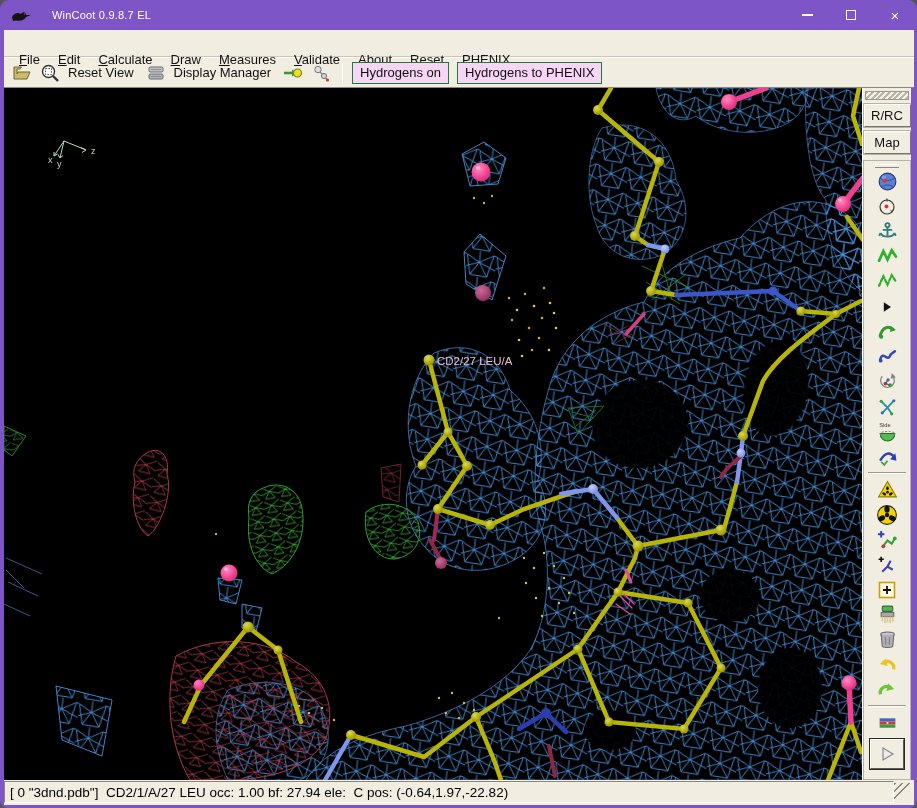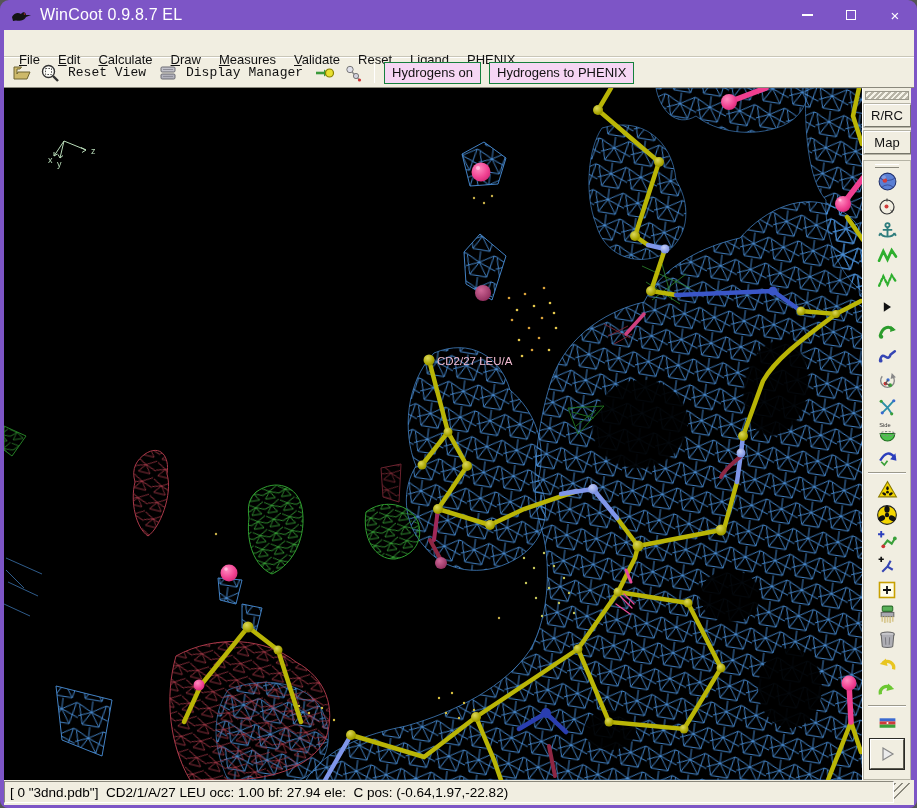--- a/index.html
+++ b/index.html
@@ -3,36 +3,36 @@
 <meta charset="utf-8">
 <style>
   * { box-sizing: border-box; margin: 0; padding: 0; }
   html,body { width:917px; height:808px; background:#555; }
   body { font-family:"Liberation Sans", sans-serif; }
   .window { position:relative; width:917px; height:808px; background:#7d55c6;
     border-radius:9px 9px 8px 8px; overflow:hidden; }
   
   .titlebar { height:30px; display:flex; align-items:center; color:#fff; }
   .title-icon { width:22px; height:16px; margin-left:10px; }
-  .title-text { font-size:16px; margin-left:8px; letter-spacing:.2px; }
+  .title-text { font-size:11px; margin-left:20px; letter-spacing:.2px; }
   .win-controls { margin-left:auto; display:flex; height:100%; }
   .win-btn { width:44px; height:100%; display:flex; align-items:center; justify-content:center; color:#fff; }
   .win-btn .bar { width:11px; height:1.5px; background:#fff; }
   .win-btn .box { width:10px; height:10px; border:1.5px solid #fff; }
   .win-btn.close { font-size:15px; }
   
   .menubar { height:27px; background:#f1eee1; display:flex; align-items:center;
     padding-left:6px; border-bottom:1px solid #c9c6b8; margin-left:4px; margin-right:3px; }
   .menu-item { font-size:13px; color:#111; padding:4px 9px;margin-top:32px; }
   .menu-item u { text-decoration:underline; }
   
   .toolbar { height:31px; background:#f1eee1; display:flex; align-items:center;
     gap:4px; padding-left:6px; border-bottom:1px solid #8a887c; margin-left:4px; margin-right:3px; border-top:1px solid #fff; }
   .tb-icon { width:24px; height:24px; display:flex; align-items:center; justify-content:center; }
-  .tb-label { font-size:13px; color:#111; margin:0 6px 0 2px;font-family:Liberation Mono, monospace; }
+  .tb-label { font-size:13px; color:#111; margin:0 6px 0 2px; }
   .tb-sep { width:1px; height:20px; background:#a8a699; border-right:1px solid #fff; margin:0 5px; }
   .pink-btn { background:#f6d6f4; border:1px solid #15803d; font-size:13px; color:#111;
     padding:2.5px 7px; margin-right:4px; white-space:nowrap; }
   
   .main { display:flex; height:692px; }
   .canvas-wrap { width:858px; height:692px; background:#000; margin-left:4px; position:relative; }
   .rightbar { width:49px; height:692px; background:#f1eee1; display:flex; flex-direction:column;
     align-items:center; border-left:1px solid #fff; overflow:hidden; }
   .grip-h { width:44px; height:9px; margin-top:3px;
     background:repeating-linear-gradient(135deg,#b9b6a8 0 2px,#f5f3e8 2px 4px); border:1px solid #9b998c; }
@@ -79,22 +79,22 @@
     </div>
   </div>
 
   <div class="menubar" id="menubar">
       <div class="menu-item"><u>F</u>ile</div>
       <div class="menu-item"><u>E</u>dit</div>
       <div class="menu-item"><u>C</u>alculate</div>
       <div class="menu-item"><u>D</u>raw</div>
       <div class="menu-item"><u>M</u>easures</div>
       <div class="menu-item"><u>V</u>alidate</div>
+      <div class="menu-item">About</div>
       <div class="menu-item">Reset</div>
-      <div class="menu-item">Ligand</div>
       <div class="menu-item">PHENIX</div>
     </div>
 
   <div class="toolbar">
     <div class="tb-icon">
       <svg viewBox="0 0 20 20" width="20" height="20">
           <path d="M2,6 L2,16 L15,16 L18,9 L6,9 L5,11 L5,6 L8,6 L9.5,4 L2,4 Z" fill="#cdb96a" stroke="#6e6430" stroke-width="1"></path>
         </svg>
     </div>
     <div class="tb-icon">

